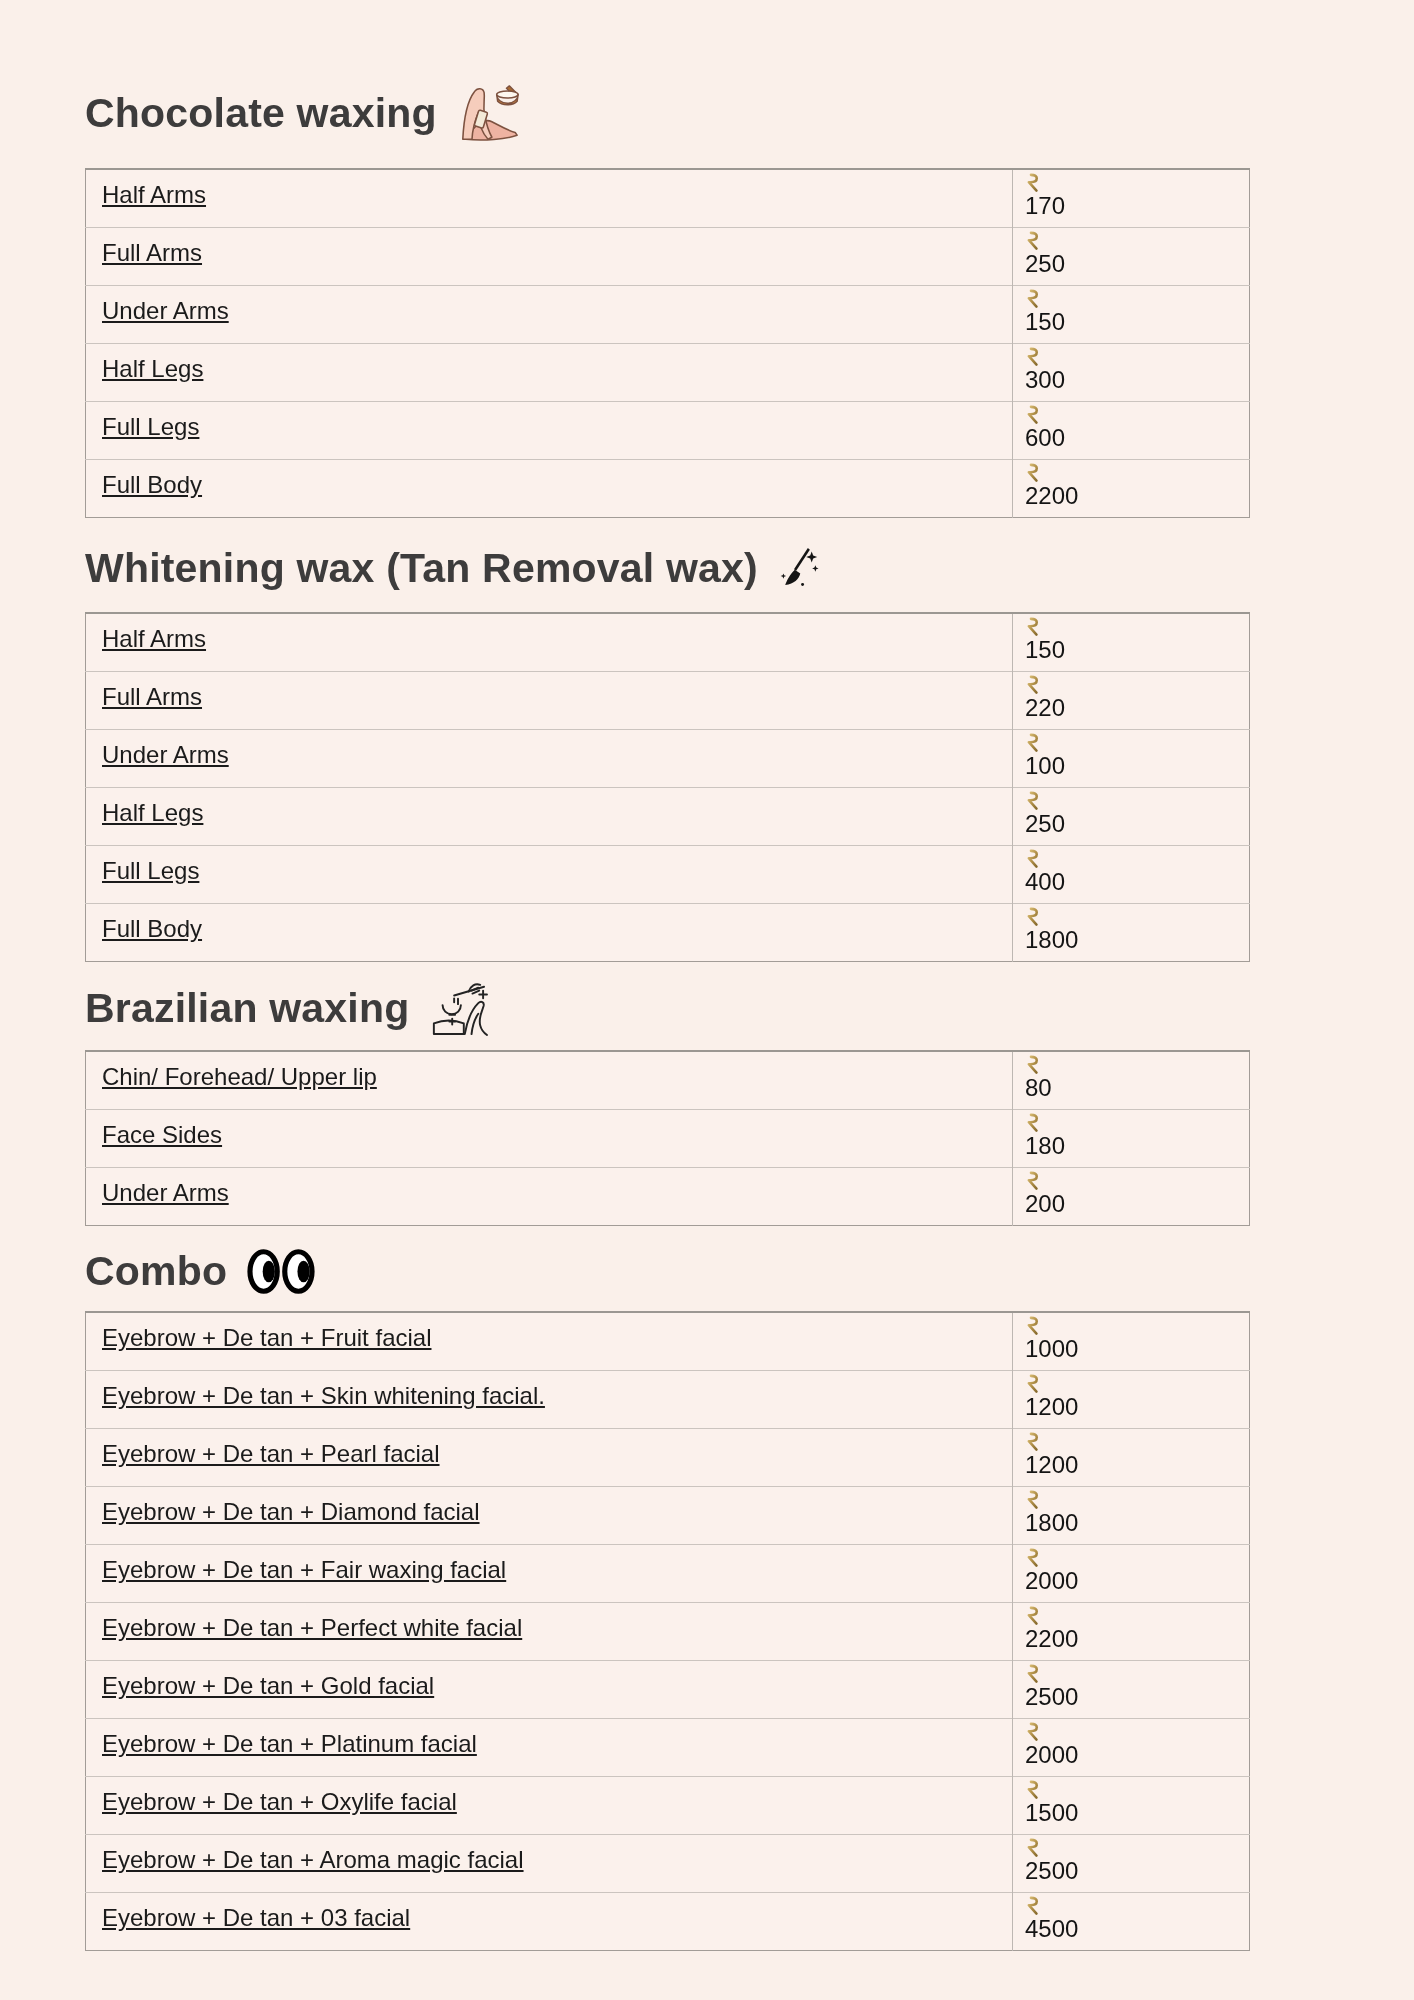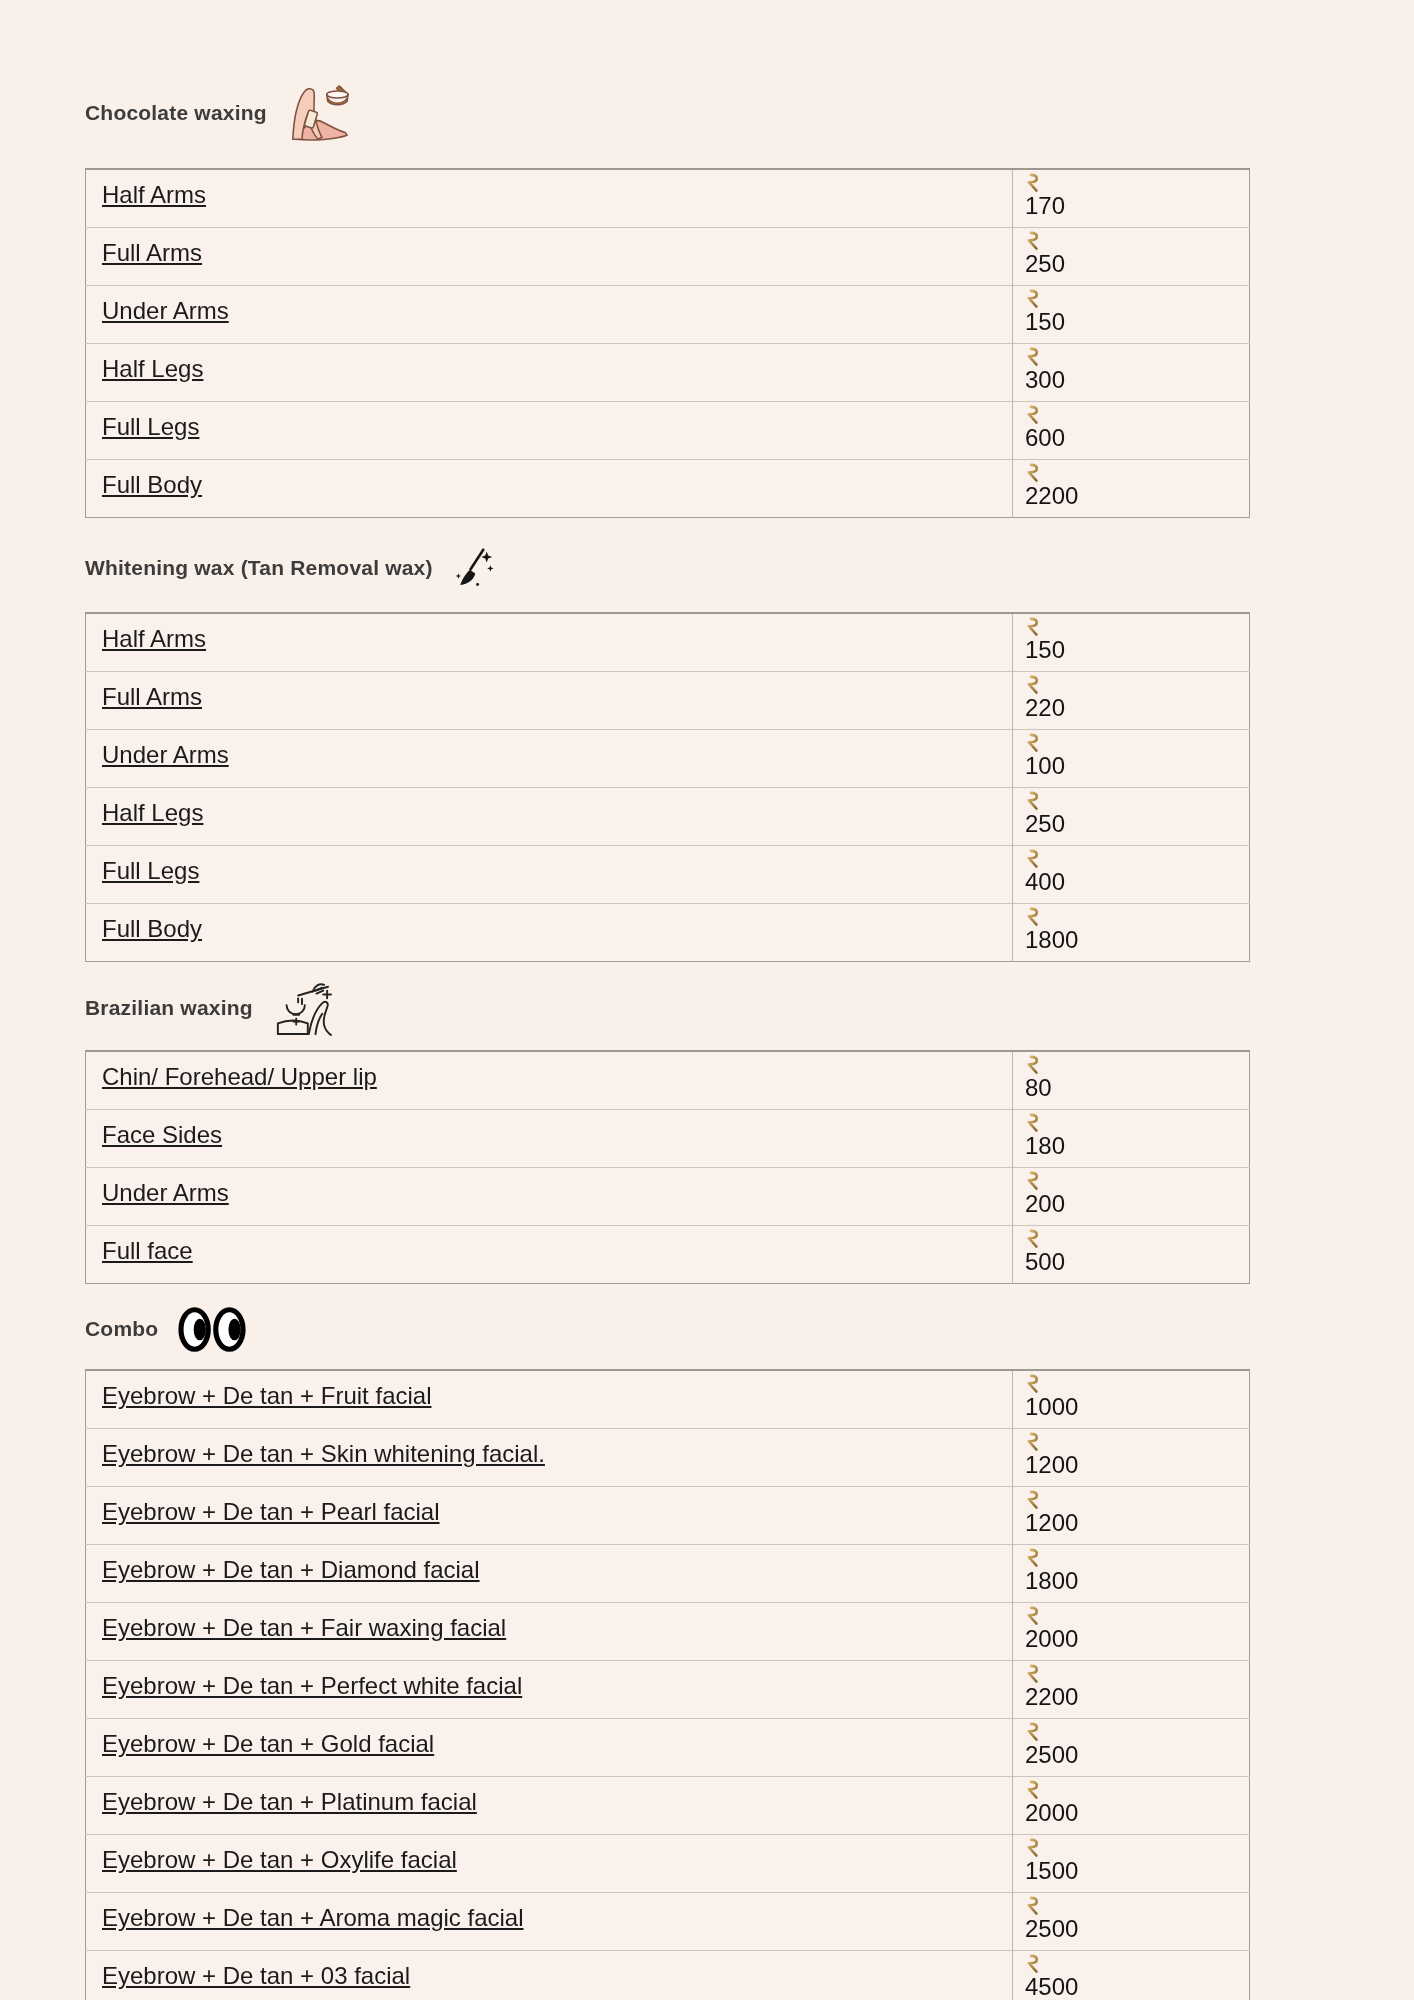--- a/index.html
+++ b/index.html
@@ -6,21 +6,21 @@
   html,body { width:1414px; height:2000px; }
   body {
     background:#faf0ea;
     font-family:"Liberation Sans","DejaVu Sans",sans-serif;
     color:#1b1b1b;
     padding:80px 157px 0 85px;
     overflow:hidden;
   }
   .menu-section .section-title {
     display:flex; align-items:center; gap:19px;
-    font-size:21px; font-weight:700; color:#3d3c3c;
+    font-size:41px; font-weight:700; color:#3d3c3c;
     letter-spacing:0.2px;
   }
   .sec-0 .section-title { height:66px; margin:0 0 22px 0; }
   .sec-1 .section-title { height:48px; margin:26px 0 20px 0; }
   .sec-2 .section-title { height:56px; margin:18px 0 14px 0; }
   .sec-3 .section-title { height:50px; margin:20px 0 15px 0; }
   .title-icon { display:inline-flex; align-items:center; }
   table.price-table {
     border-collapse:collapse;
     width:1165px;
@@ -486,44 +486,20 @@
       <path d="M2.5 8.6 H17"></path>
       <path d="M7 3 C12 3 13.8 4.6 13.8 7 C13.8 9.8 11 11.6 6.5 11.6 H4.5 L13.5 21.5"></path>
     </g>
   </svg>
 </span>
         <span class="amount">200</span>
       </span>
     </td>
   </tr>
 
-  <tr class="price-row">
-    <td class="service-cell">Full face</td>
-    <td class="price-cell">
-      <span class="price-wrap">
-        <span class="rupee">
-  <svg width="17" height="21" viewBox="0 0 20 24" aria-hidden="true">
-    <defs>
-      <linearGradient id="goldg" x1="0" y1="0" x2="1" y2="1">
-        <stop offset="0" stop-color="#dcc077"></stop>
-        <stop offset="0.5" stop-color="#b3924a"></stop>
-        <stop offset="1" stop-color="#86692c"></stop>
-      </linearGradient>
-    </defs>
-    <g stroke="url(#goldg)" stroke-width="3" fill="none" stroke-linecap="round" stroke-linejoin="round">
-      <path d="M2.5 3 H17"></path>
-      <path d="M2.5 8.6 H17"></path>
-      <path d="M7 3 C12 3 13.8 4.6 13.8 7 C13.8 9.8 11 11.6 6.5 11.6 H4.5 L13.5 21.5"></path>
-    </g>
-  </svg>
-</span>
-        <span class="amount">500</span>
-      </span>
-    </td>
-  </tr>
 </tbody>
     </table>
   </section>
 
   <section class="menu-section sec-3">
     <h2 class="section-title">
       <span class="title-text">Combo</span>
       <span class="title-icon">
   <svg width="70" height="47" viewBox="0 0 74 50" aria-hidden="true">
     <g>

